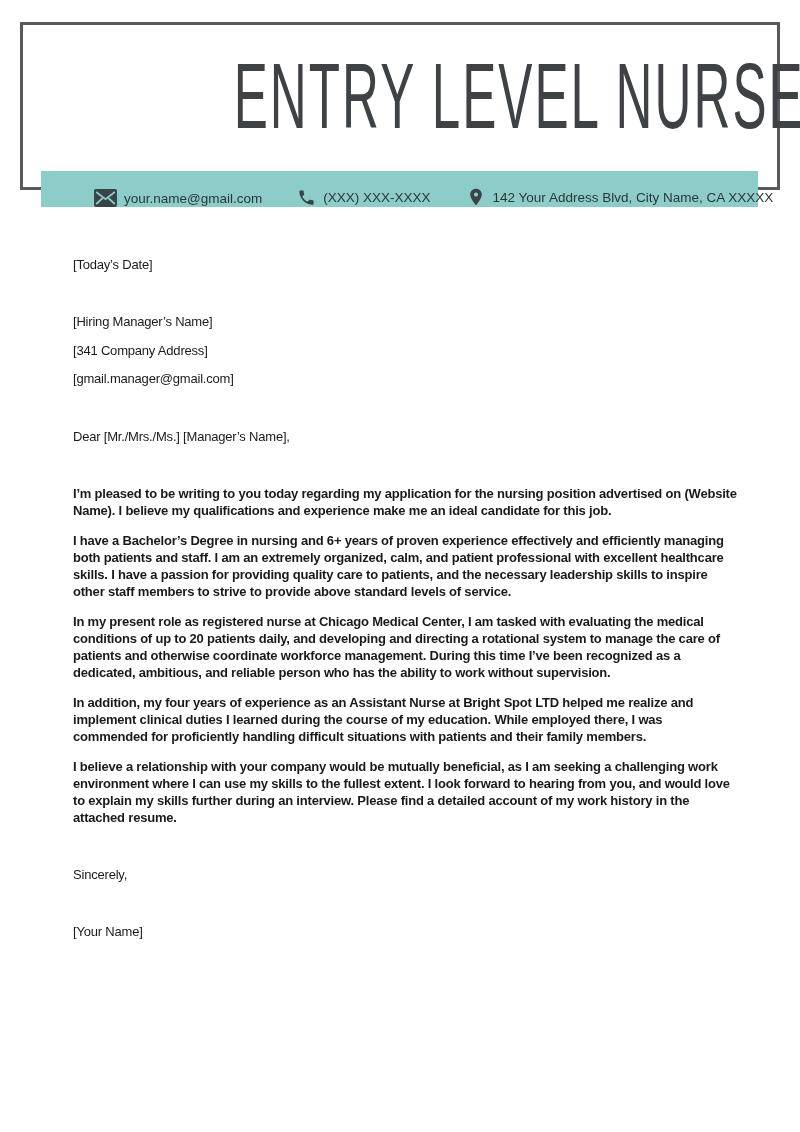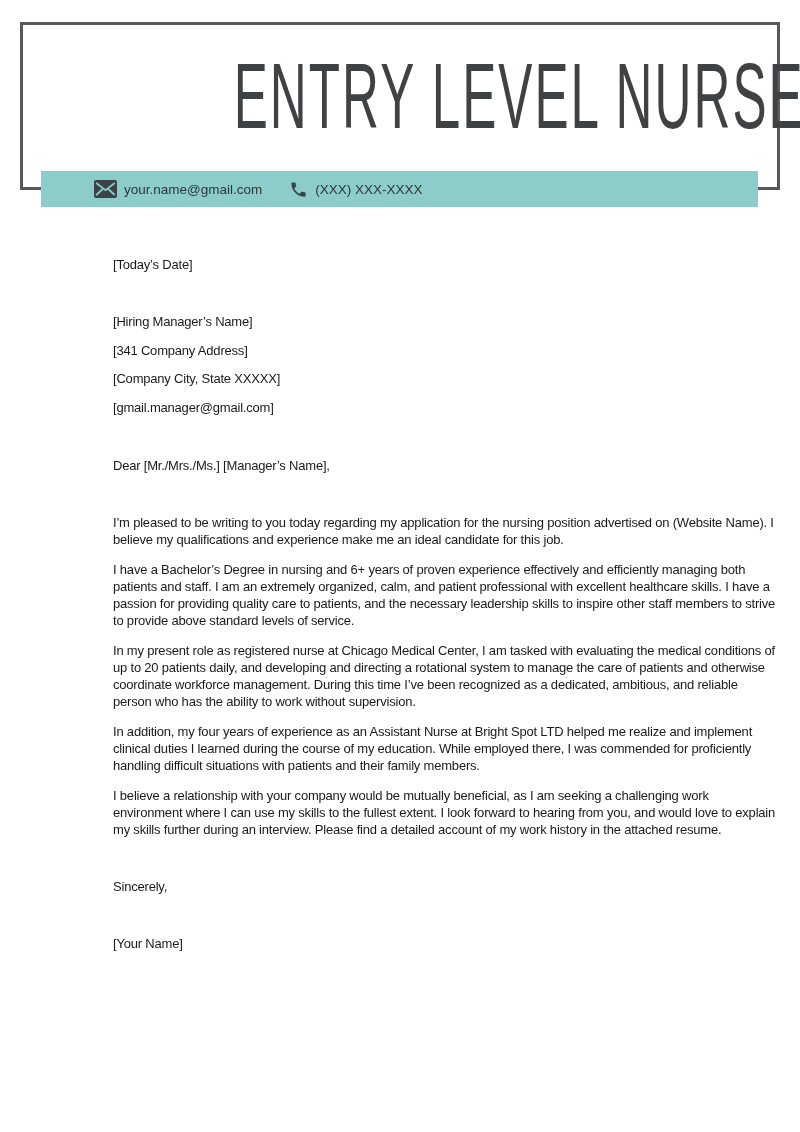--- a/index.html
+++ b/index.html
@@ -48,23 +48,23 @@
     transform-origin: 50% 50%;
   }
 
   
   .contact-bar {
     position: absolute;
     left: 41px; top: 171px;
     width: 717px; height: 36px;
     background: var(--accent);
     display: flex;
-    align-items: center;
+    align-items: flex-end;
     padding-left: 53px;
-    gap: 27px;
+    gap: 35px;
     z-index: 3;
   }
   .contact-item {
     display: flex;
     align-items: center;
     gap: 7px;
     color: #2e3538;
     font-size: 13.5px;
     white-space: nowrap;
   }
@@ -73,26 +73,25 @@
   
   .letter {
     position: absolute;
     left: 73px; top: 256px;
     width: 666px;
     color: var(--body-text);
     font-size: 13px;
     line-height: 17px;
     letter-spacing: -0.2px;
     z-index: 2;
-    margin-left: 40px;
   }
   .date-line      { margin: 0 0 40px; }
   .recipient-line { margin: 0 0 11.5px; }
   .salutation     { margin: 41px 0 40px; }
-  .para           { margin: 0 0 13px; }
+  .para           { margin: 0 0 13px; font-weight: bold; }
   .closing        { margin: 40px 0 0; }
   .signature      { margin: 40px 0 0; }
 </style>
 </head>
 <body>
 
 <div class="page">
 
   <div class="header-frame"></div>
 
@@ -112,29 +111,34 @@
       <span>your.name@gmail.com</span>
     </div>
 
     <div class="contact-item">
       <svg width="19" height="19" viewBox="0 0 24 24" aria-hidden="true">
         <path fill="#3a4347" d="M6.62 10.79c1.44 2.83 3.76 5.14 6.59 6.59l2.2-2.2c.27-.27.67-.36 1.02-.24 1.12.37 2.33.57 3.57.57.55 0 1 .45 1 1V20c0 .55-.45 1-1 1-9.39 0-17-7.61-17-17 0-.55.45-1 1-1h3.5c.55 0 1 .45 1 1 0 1.25.2 2.45.57 3.57.11.35.03.74-.25 1.02l-2.2 2.2z"></path>
       </svg>
       <span>(XXX) XXX-XXXX</span>
     </div>
 
+    <div class="contact-item">
+      <svg width="20" height="20" viewBox="0 0 24 24" aria-hidden="true">
+        <path fill="#3a4347" d="M12 2C8.13 2 5 5.13 5 9c0 5.25 7 13 7 13s7-7.75 7-13c0-3.87-3.13-7-7-7zm0 9.5c-1.38 0-2.5-1.12-2.5-2.5s1.12-2.5 2.5-2.5 2.5 1.12 2.5 2.5-1.12 2.5-2.5 2.5z"></path>
+      </svg>
+      <span>142 Your Address Blvd, City Name, CA XXXXX</span>
+    </div>
 
   </div>
 
   <div class="letter">
     <p class="date-line">[Today’s Date]</p>
 
     <p class="recipient-line">[Hiring Manager’s Name]</p>
     <p class="recipient-line">[341 Company Address]</p>
-    <p class="recipient-line">[Company City, State XXXXX]</p>
     <p class="recipient-line">[gmail.manager@gmail.com]</p>
 
     <p class="salutation">Dear [Mr./Mrs./Ms.] [Manager’s Name],</p>
 
     <p class="para">I’m pleased to be writing to you today regarding my application for the nursing position advertised on (Website Name). I believe my qualifications and experience make me an ideal candidate for this job.</p>
     <p class="para">I have a Bachelor’s Degree in nursing and 6+ years of proven experience effectively and efficiently managing both patients and staff. I am an extremely organized, calm, and patient professional with excellent healthcare skills. I have a passion for providing quality care to patients, and the necessary leadership skills to inspire other staff members to strive to provide above standard levels of service.</p>
     <p class="para">In my present role as registered nurse at Chicago Medical Center, I am tasked with evaluating the medical conditions of up to 20 patients daily, and developing and directing a rotational system to manage the care of patients and otherwise coordinate workforce management.  During this time I’ve been recognized as a dedicated, ambitious, and reliable person who has the ability to work without supervision.</p>
     <p class="para">In addition, my four years of experience as an Assistant Nurse at Bright Spot LTD helped me realize and implement clinical duties I learned during the course of my education. While employed there, I was commended for proficiently handling difficult situations with patients and their family members.</p>
     <p class="para">I believe a relationship with your company would be mutually beneficial, as I am seeking a challenging work environment where I can use my skills to the fullest extent. I look forward to hearing from you, and would love to explain my skills further during an interview. Please find a detailed account of my work history in the attached resume.</p>
 

